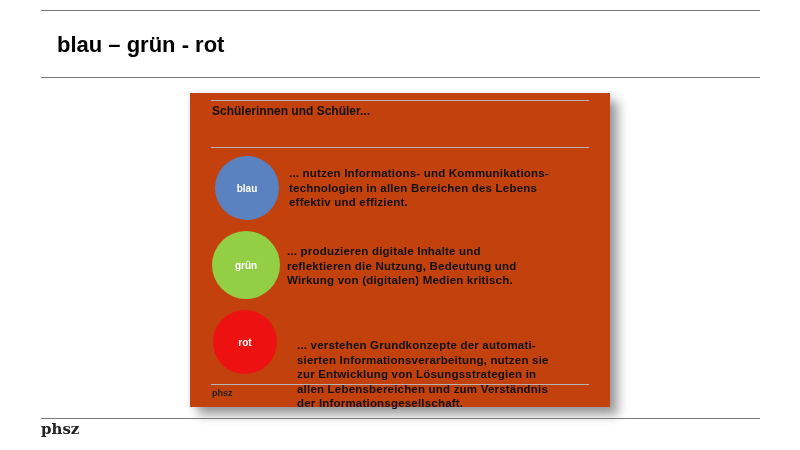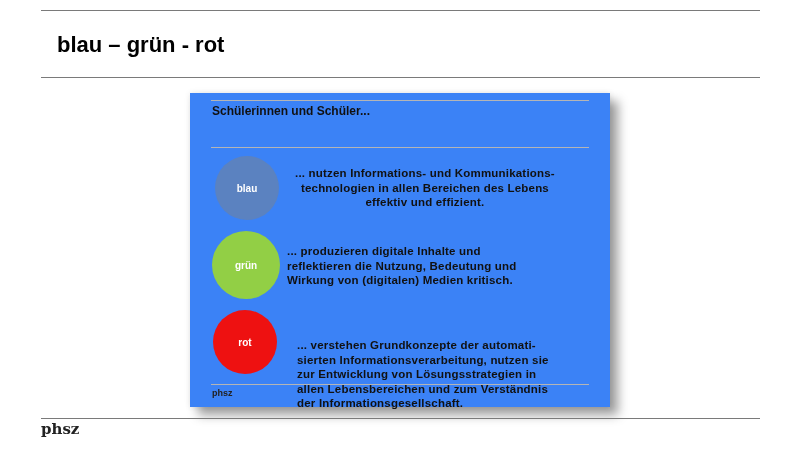--- a/index.html
+++ b/index.html
@@ -45,21 +45,21 @@
       font-weight: bold;
       color: #222;
     }
 
     .slide {
       position: absolute;
       left: 190px;
       top: 93px;
       width: 420px;
       height: 314px;
-      background: #3b82f6;
+      background: #c2410c;
       box-shadow: 8px 8px 10px rgba(0,0,0,0.38), 0 0 6px rgba(0,0,0,0.10);
     }
     .slide-rule {
       position: absolute;
       left: 21px;
       width: 378px;
       height: 0;
       border-top: 1px solid #b5b5b5;
     }
     .slide-rule.r1 { top: 7px; }
@@ -94,21 +94,21 @@
       position: absolute;
       font-size: 11.5px;
       font-weight: bold;
       line-height: 14.5px;
       color: #111;
       white-space: pre;
       letter-spacing: 0.2px;
     }
     .row.r-blau { top: 62px; }
     .row.r-blau .circle { left: 25px; top: 1px; width: 64px; height: 64px; }
-    .row.r-blau .row-text { left: 105px; top: 11px; text-align: center; }
+    .row.r-blau .row-text { left: 99px; top: 11px; }
 
     .row.r-gruen { top: 137px; }
     .row.r-gruen .circle { left: 22px; top: 1px; width: 68px; height: 68px; }
     .row.r-gruen .row-text { left: 97px; top: 14px; }
 
     .row.r-rot { top: 214px; }
     .row.r-rot .circle { left: 23px; top: 3px; width: 64px; height: 64px; }
     .row.r-rot .row-text { left: 107px; top: 3px; margin-top: 28px; }
 
     .slide-footer {

